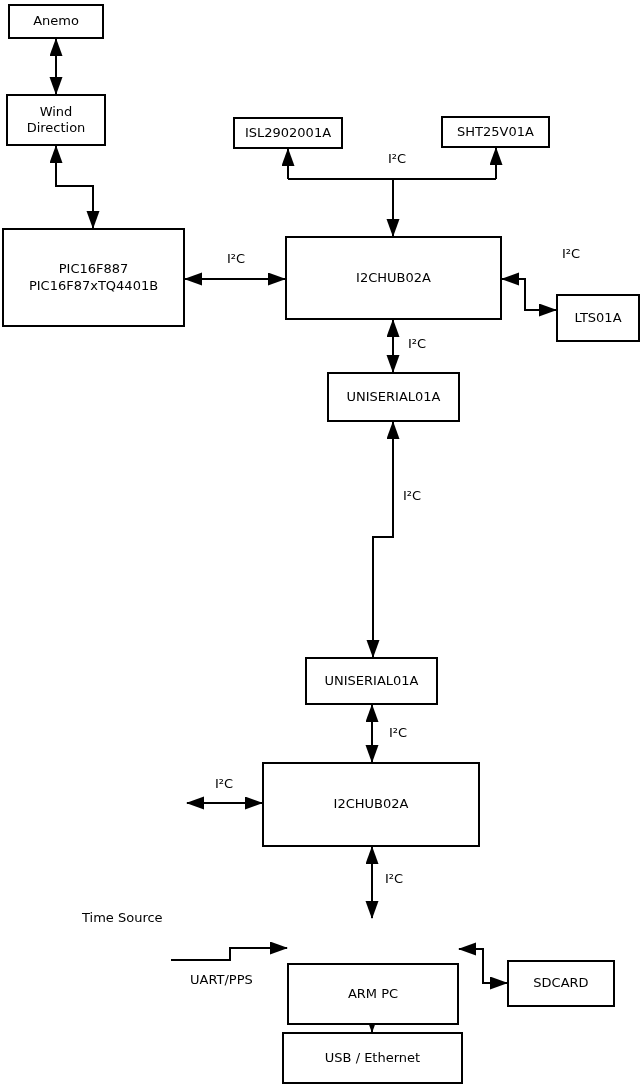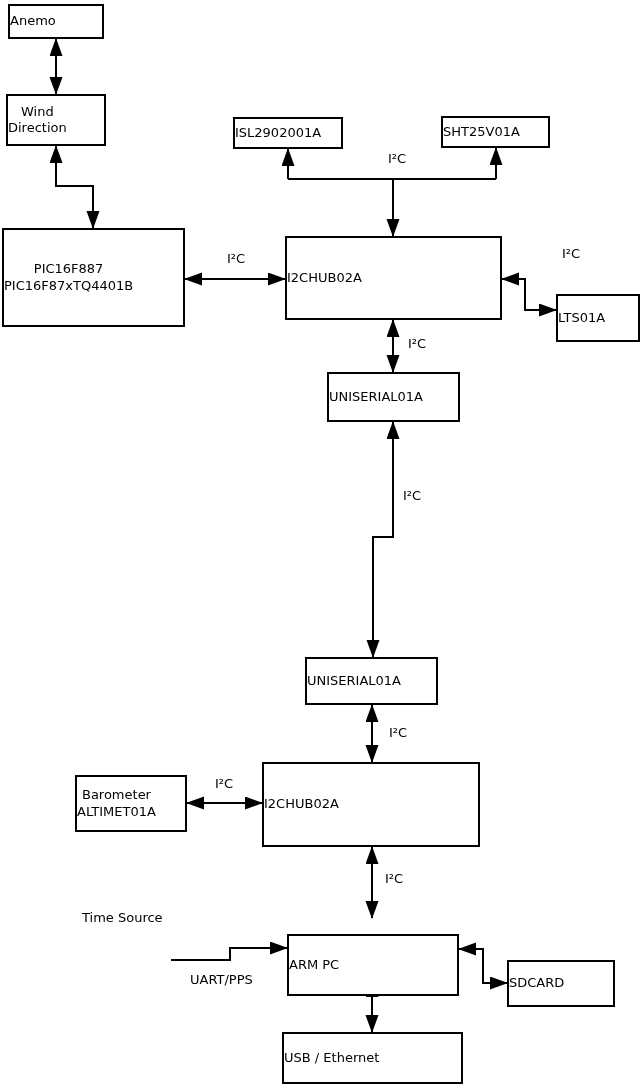--- a/index.html
+++ b/index.html
@@ -22,20 +22,21 @@
     top: 0;
     z-index: 1;
   }
   .box {
     position: absolute;
     box-sizing: border-box;
     border: 2px solid #000000;
     background: #ffffff;
     display: flex;
     align-items: center;
+    justify-content: center;
     text-align: center;
     z-index: 2;
   }
   .box span {
     font-size: 13px;
     line-height: 1.25;
     white-space: pre-line;
   }
   .lbl {
     position: absolute;
@@ -114,26 +115,22 @@
   </div>
 
   <div class="box" style="left:305px;top:657px;width:133px;height:48px">
     <span>UNISERIAL01A</span>
   </div>
 
   <div class="box" style="left:262px;top:762px;width:218px;height:85px">
     <span>I2CHUB02A</span>
   </div>
 
-  <div class="box" style="left:75px;top:775px;width:112px;height:57px">
-    <span>Barometer
-ALTIMET01A</span>
-  </div>
 
-  <div class="box" style="left:287px;top:934px;width:172px;height:62px">
+  <div class="box" style="left:287px;top:963px;width:172px;height:62px">
     <span>ARM PC</span>
   </div>
 
 
   <div class="box" style="left:507px;top:960px;width:108px;height:47px">
     <span>SDCARD</span>
   </div>
 
   <div class="box" style="left:282px;top:1032px;width:181px;height:52px">
     <span>USB / Ethernet</span>

